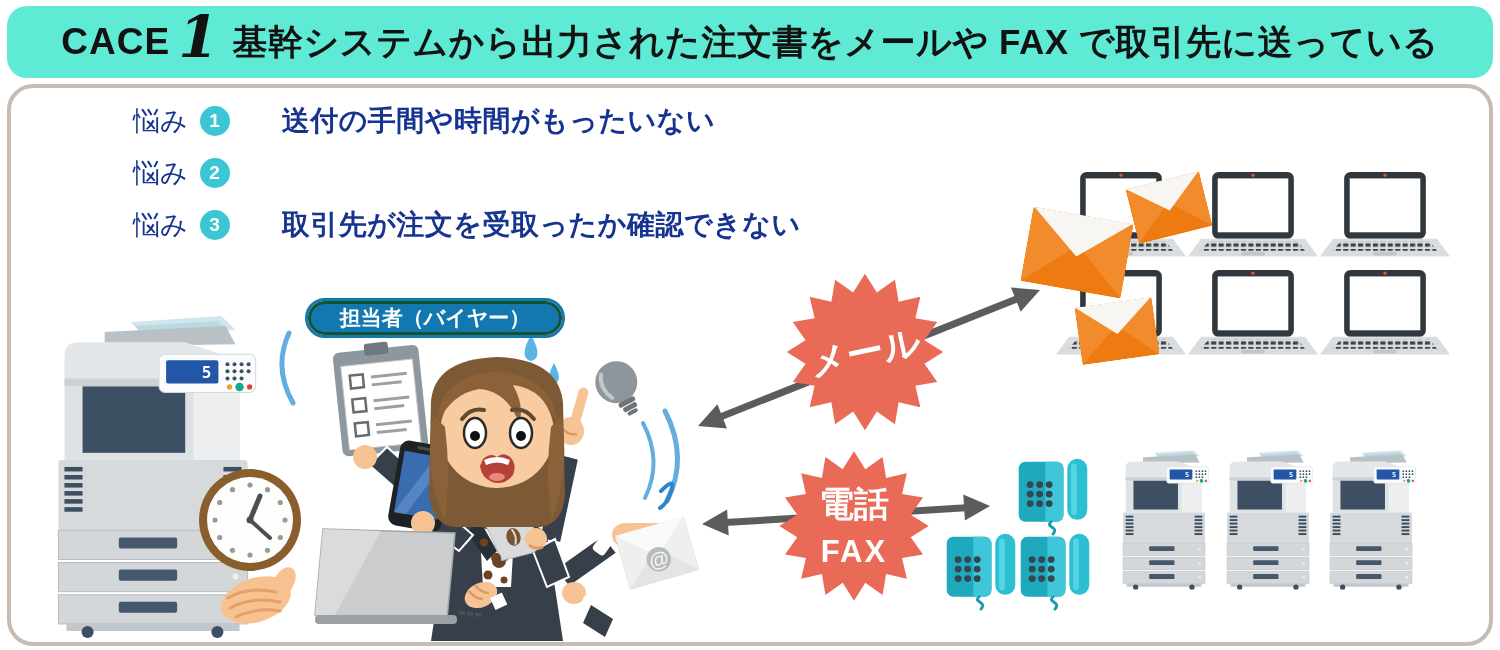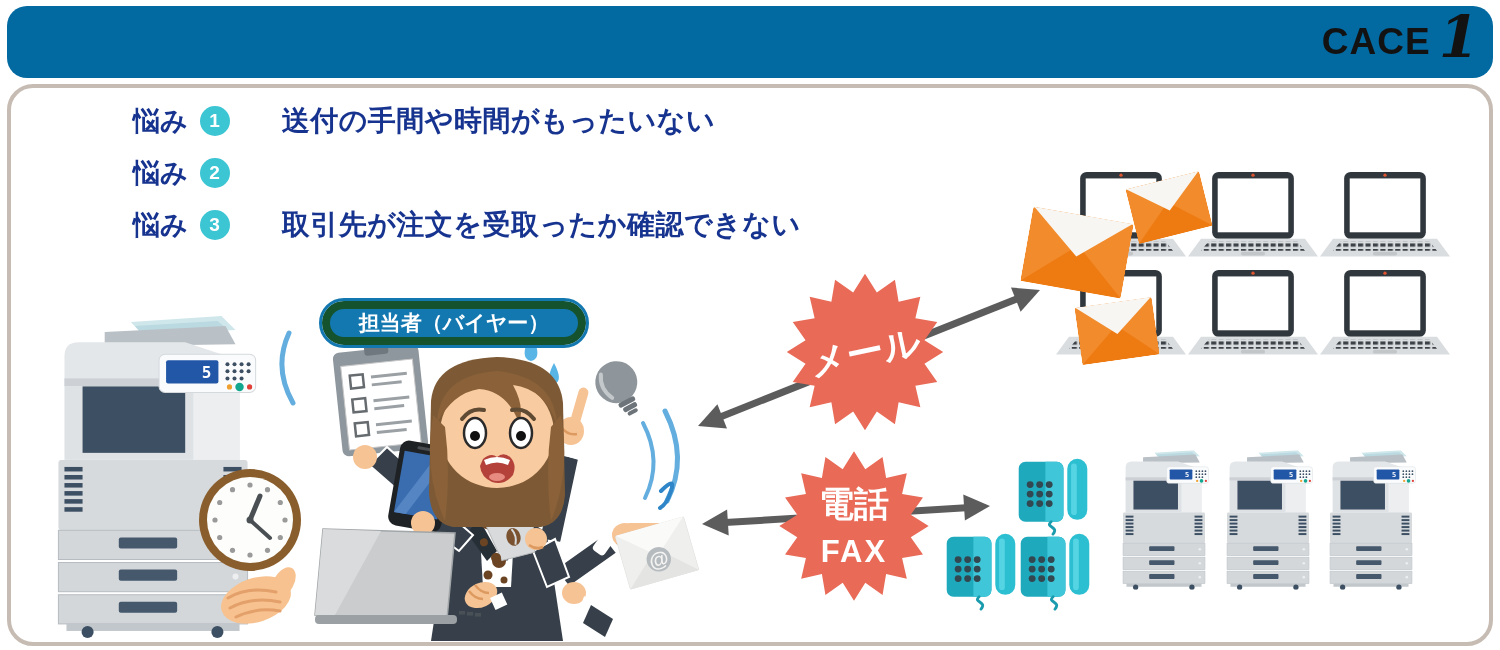--- a/index.html
+++ b/index.html
@@ -3,45 +3,45 @@
 <meta charset="utf-8">
 <style>
   html,body{margin:0;padding:0;}
   body{
     width:1500px;height:650px;position:relative;background:#fff;overflow:hidden;
     font-family:"Liberation Sans","DejaVu Sans",sans-serif;
   }
   .abs{position:absolute;}
   
   .header{
-    left:7px;top:6px;width:1486px;height:72px;background:#0369a1;border-radius:20px;
-    display:flex;align-items:center;justify-content:flex-end;color:#121212;
+    left:7px;top:6px;width:1486px;height:72px;background:#5eead4;border-radius:20px;
+    display:flex;align-items:center;justify-content:center;color:#121212;
   }
   .case-label{font-size:37px;font-weight:600;letter-spacing:1px;}
   .case-number{font-family:"DejaVu Serif","Liberation Serif",serif;font-style:italic;font-size:58px;font-weight:700;margin:0 14px 10px 8px;}
   .header-title{font-size:35px;font-weight:700;letter-spacing:.5px;}
   
   .content-box{
     left:7px;top:84px;width:1478px;height:554px;background:#fff;
     border:4px solid #c7bcb3;border-radius:26px;
   }
   
   .problems{left:133px;top:104px;}
   .problem-row{display:flex;align-items:center;height:34px;margin-bottom:18px;color:#16338f;}
-  .problem-label{font-size:27px;font-weight:700;}
+  .problem-label{font-size:27px;font-weight:400;}
   .problem-badge{
     width:30px;height:30px;border-radius:50%;background:#3cc5d3;color:#fff;
     font-size:19px;font-weight:700;display:flex;align-items:center;justify-content:center;
     margin:0 16px 0 12px;
   }
   .problem-text{font-size:28px;font-weight:700;letter-spacing:.5px;margin-left:36px;}
   
   .buyer-pill{
-    left:322px;top:301px;width:248px;height:28px;background:#1478b0;
-    border:8px solid #14532d;outline:3px solid #1478b0;border-radius:22px;
+    left:308px;top:301px;width:248px;height:28px;background:#1478b0;
+    border:3px solid #14532d;outline:3px solid #1478b0;border-radius:22px;
     color:#fff;font-size:21px;font-weight:700;display:flex;align-items:center;justify-content:center;
     z-index:6;
   }
   svg{display:block;}
   .badge-text{font-weight:bold;font-family:"Liberation Sans","DejaVu Sans",sans-serif;}
 </style>
 </head>
 <body>
 
 <svg class="abs" width="0" height="0" style="left:0;top:0" aria-hidden="true">
@@ -155,20 +155,21 @@
       <polygon points="1,0 99,0 50,43" fill="#fafaf9"></polygon>
       <circle cx="50" cy="48" r="17" fill="#b6bbbf"></circle>
       <text x="50" y="58" text-anchor="middle" font-size="28" font-weight="bold" fill="#f4f4f2">@</text>
     </symbol>
   </defs>
 </svg>
 
 <div class="abs header">
   <span class="case-label">CACE</span>
   <span class="case-number">1</span>
+  <span class="header-title">基幹システムから出力された注文書をメールや FAX で取引先に送っている</span>
 </div>
 
 <div class="abs content-box"></div>
 
 <div class="abs problems">
   <div class="problem-row">
     <span class="problem-label">悩み</span>
     <span class="problem-badge">1</span>
     <span class="problem-text">送付の手間や時間がもったいない</span>
   </div>

